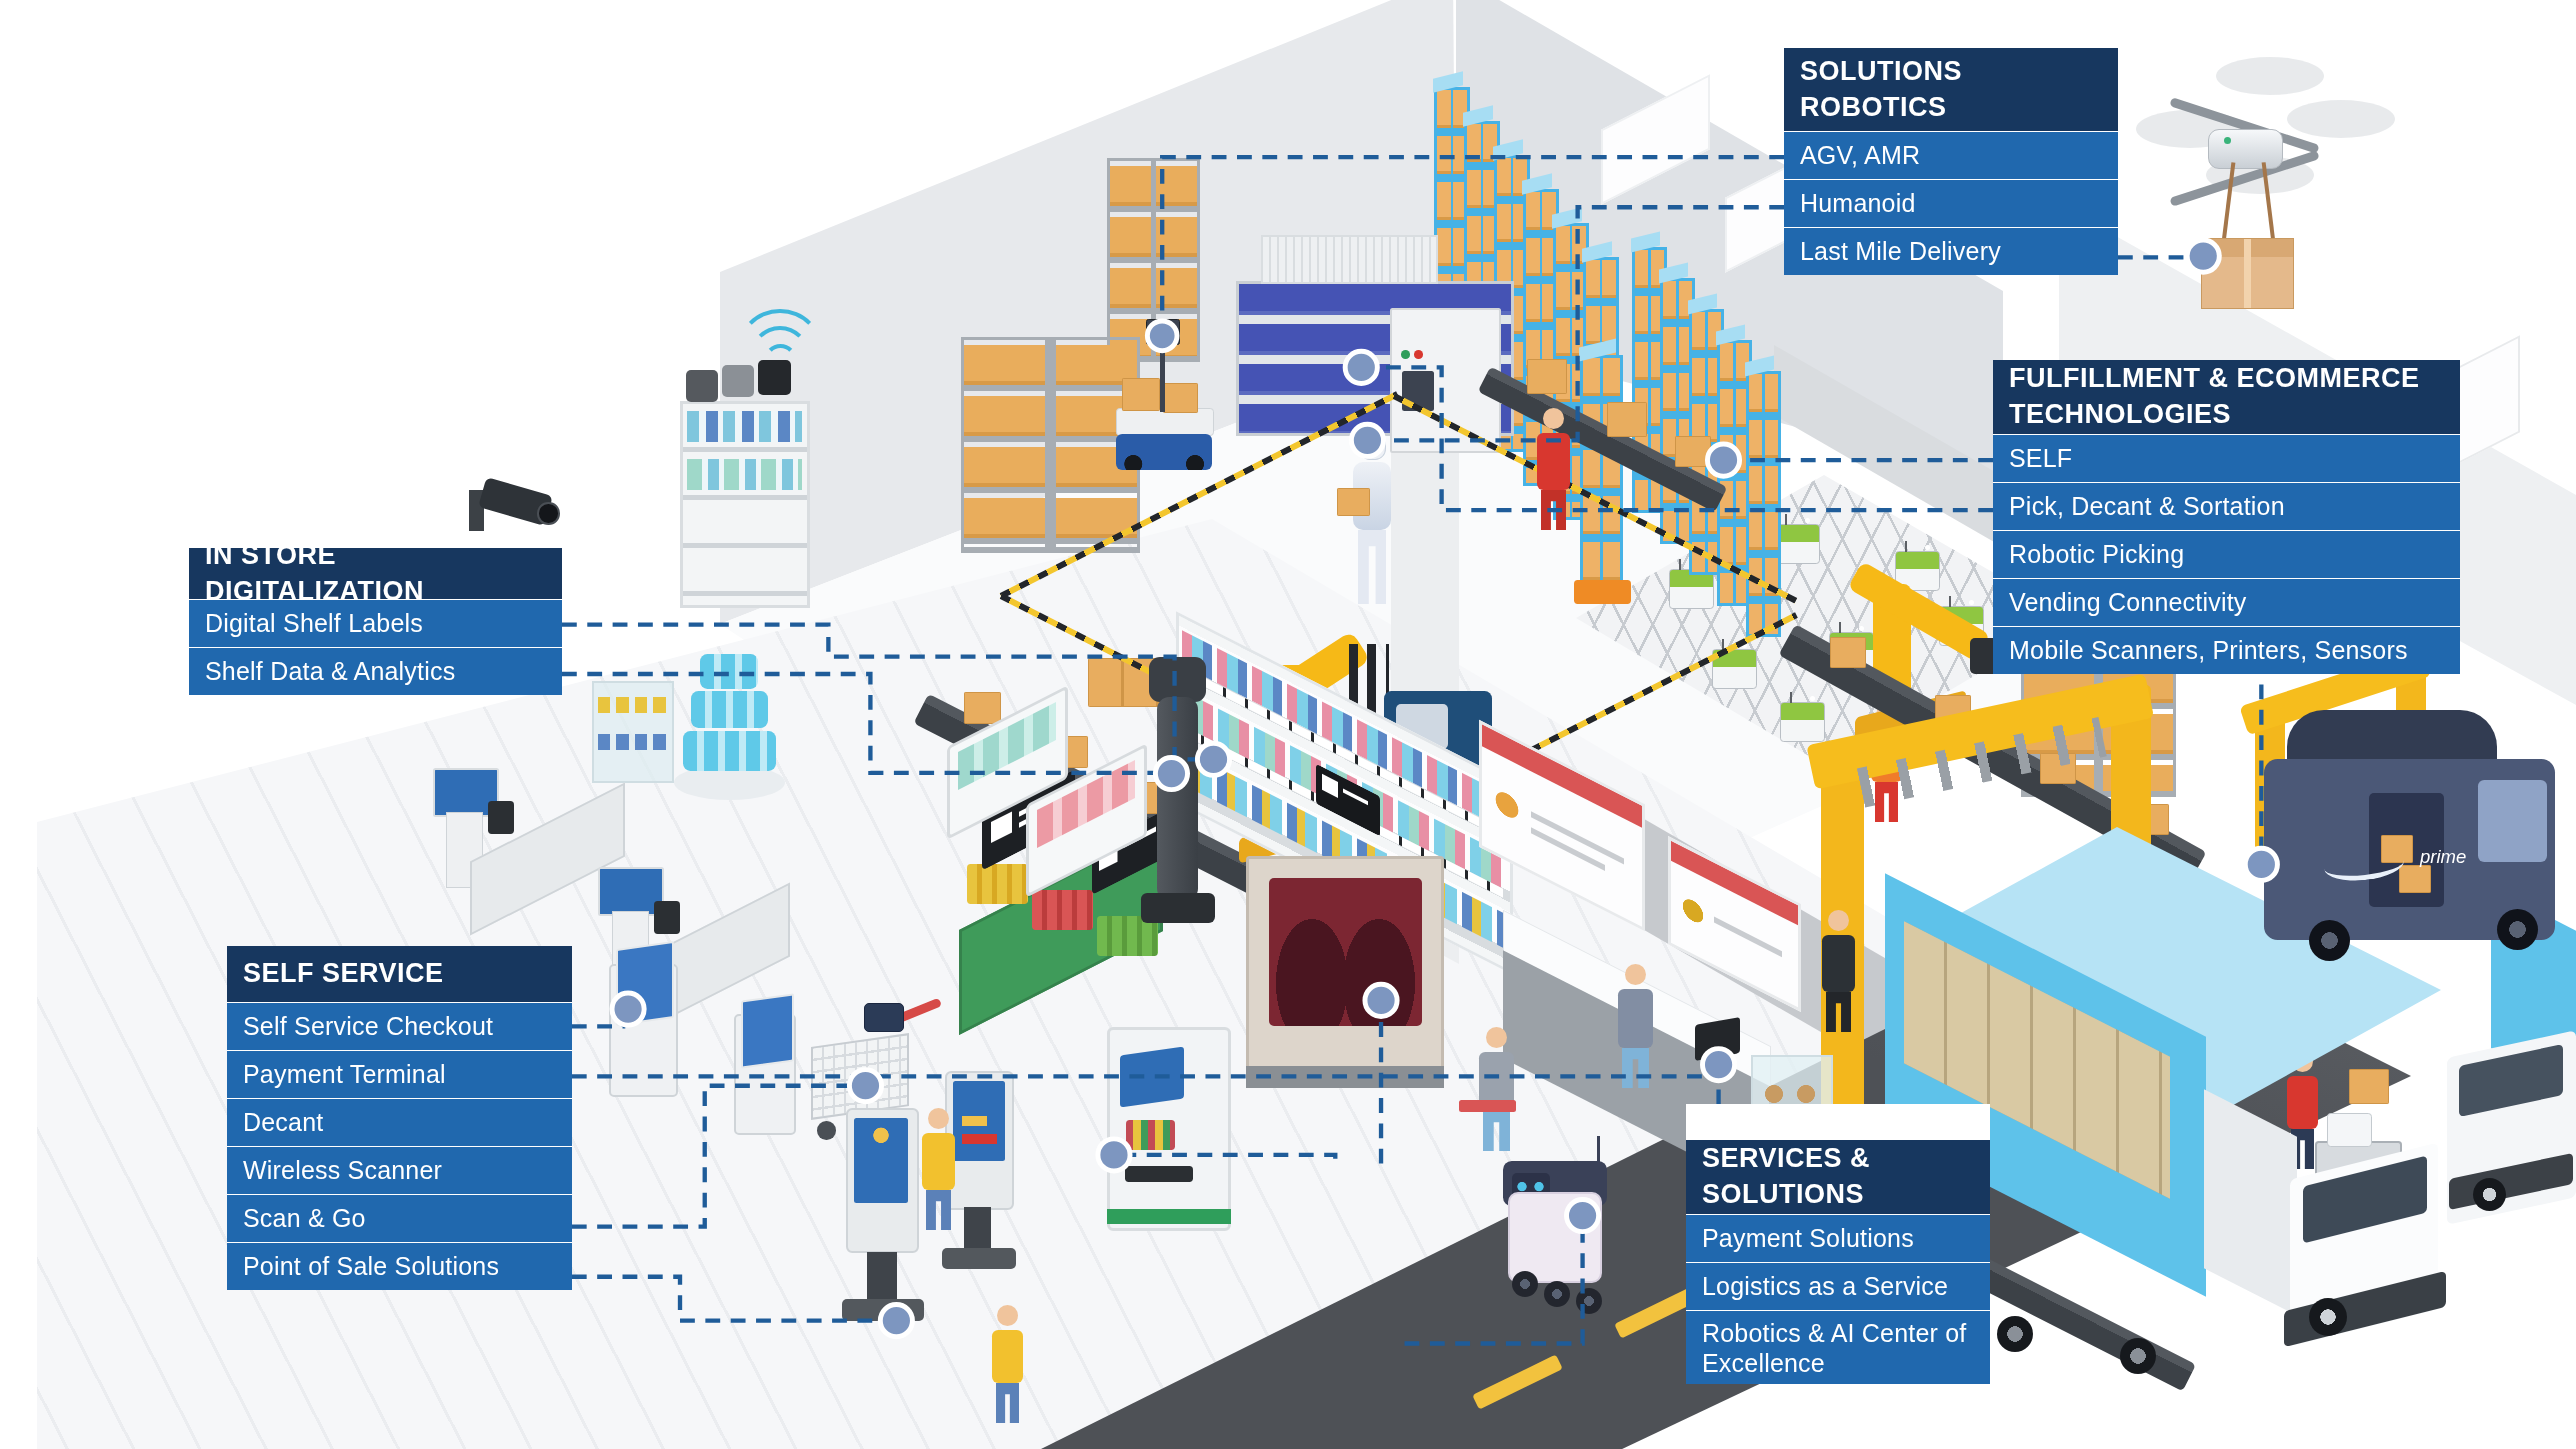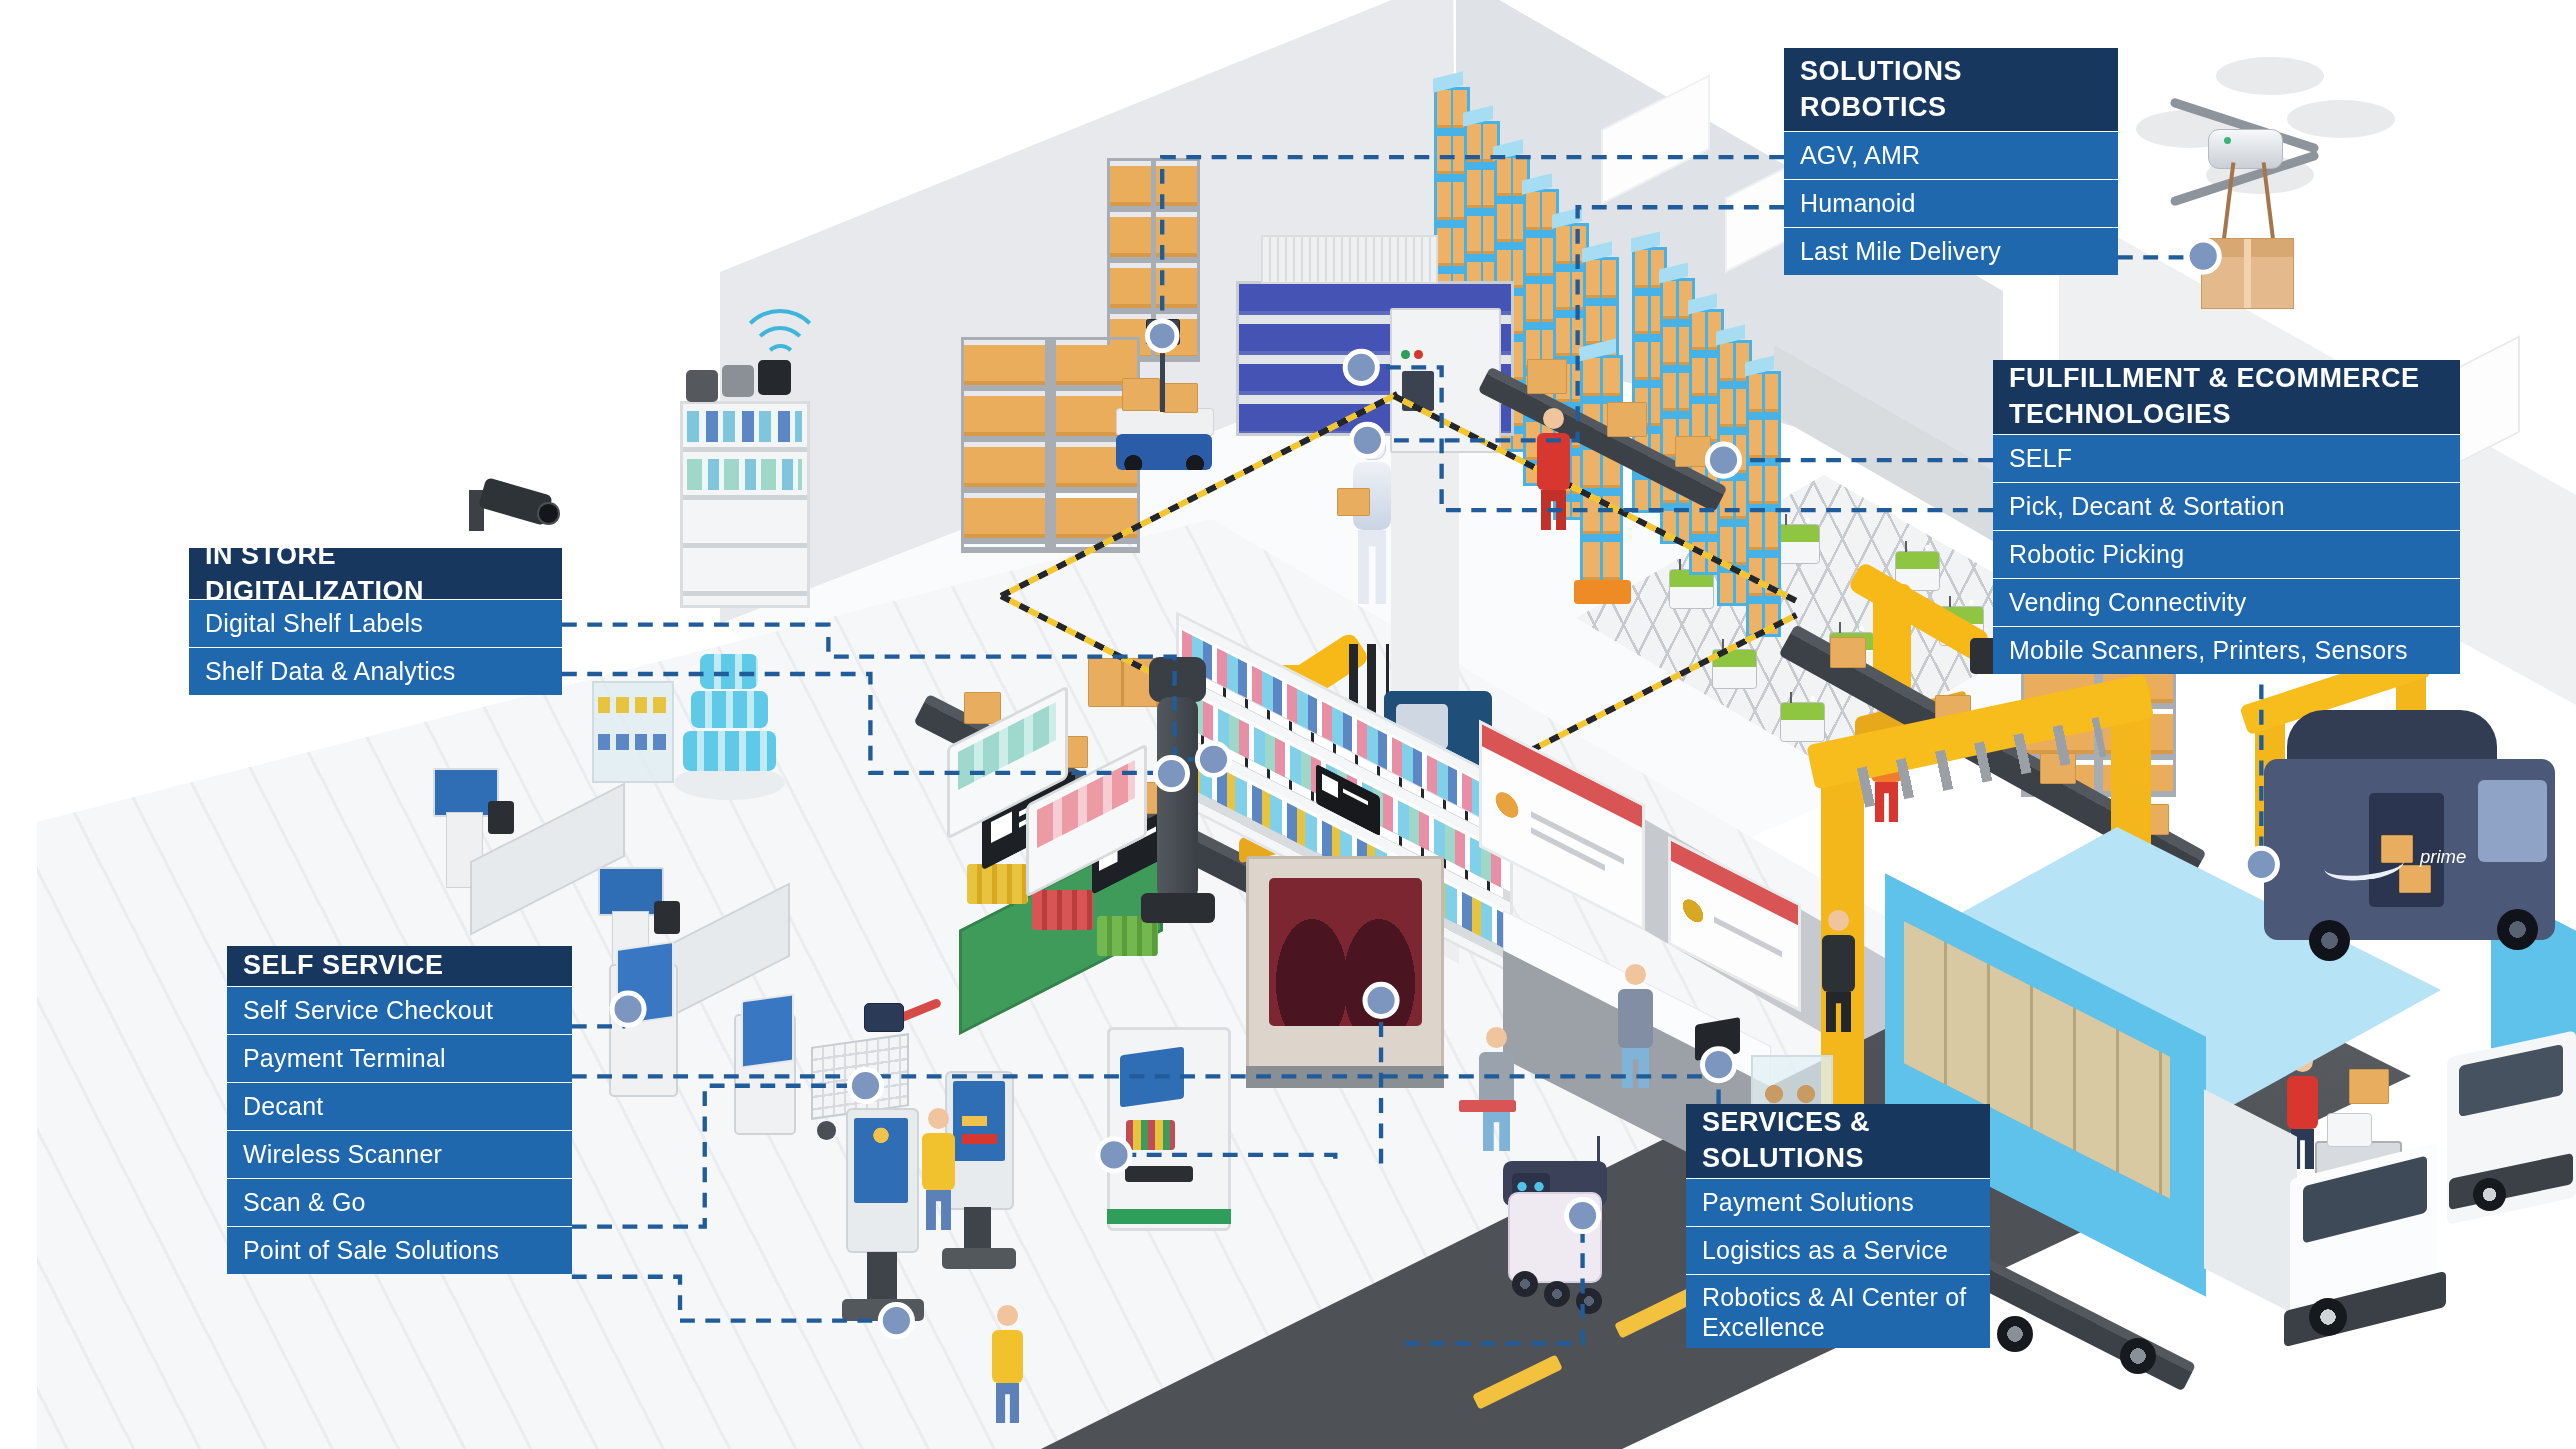--- a/index.html
+++ b/index.html
@@ -354,31 +354,31 @@
     <div class="c-r">Mobile Scanners, Printers, Sensors</div>
   </div>
 
   <div class="callout" style="left:189px;top:548px;width:373px;">
     <div class="c-h" style="height:51px;">IN STORE DIGITALIZATION</div>
     <div class="c-r">Digital Shelf Labels</div>
     <div class="c-r">Shelf Data &amp; Analytics</div>
   </div>
 
   <div class="callout" style="left:227px;top:946px;width:345px;">
-    <div class="c-h" style="height:40px;">SELF SERVICE</div>
+    <div class="c-h" style="height:56px;">SELF SERVICE</div>
     <div class="c-r">Self Service Checkout</div>
     <div class="c-r">Payment Terminal</div>
     <div class="c-r">Decant</div>
     <div class="c-r">Wireless Scanner</div>
     <div class="c-r">Scan &amp; Go</div>
     <div class="c-r">Point of Sale Solutions</div>
   </div>
 
 
   <div class="callout" style="left:1686px;top:1104px;width:304px;">
-    <div class="c-h" style="height:74px;">SERVICES &amp;
+    <div class="c-h" style="height:74px;margin-top:36px;">SERVICES &amp;
 SOLUTIONS</div>
     <div class="c-r">Payment Solutions</div>
     <div class="c-r">Logistics as a Service</div>
     <div class="c-r tall">Robotics &amp; AI Center of Excellence</div>
   </div>
 </div>
 
 
 </body></html>

